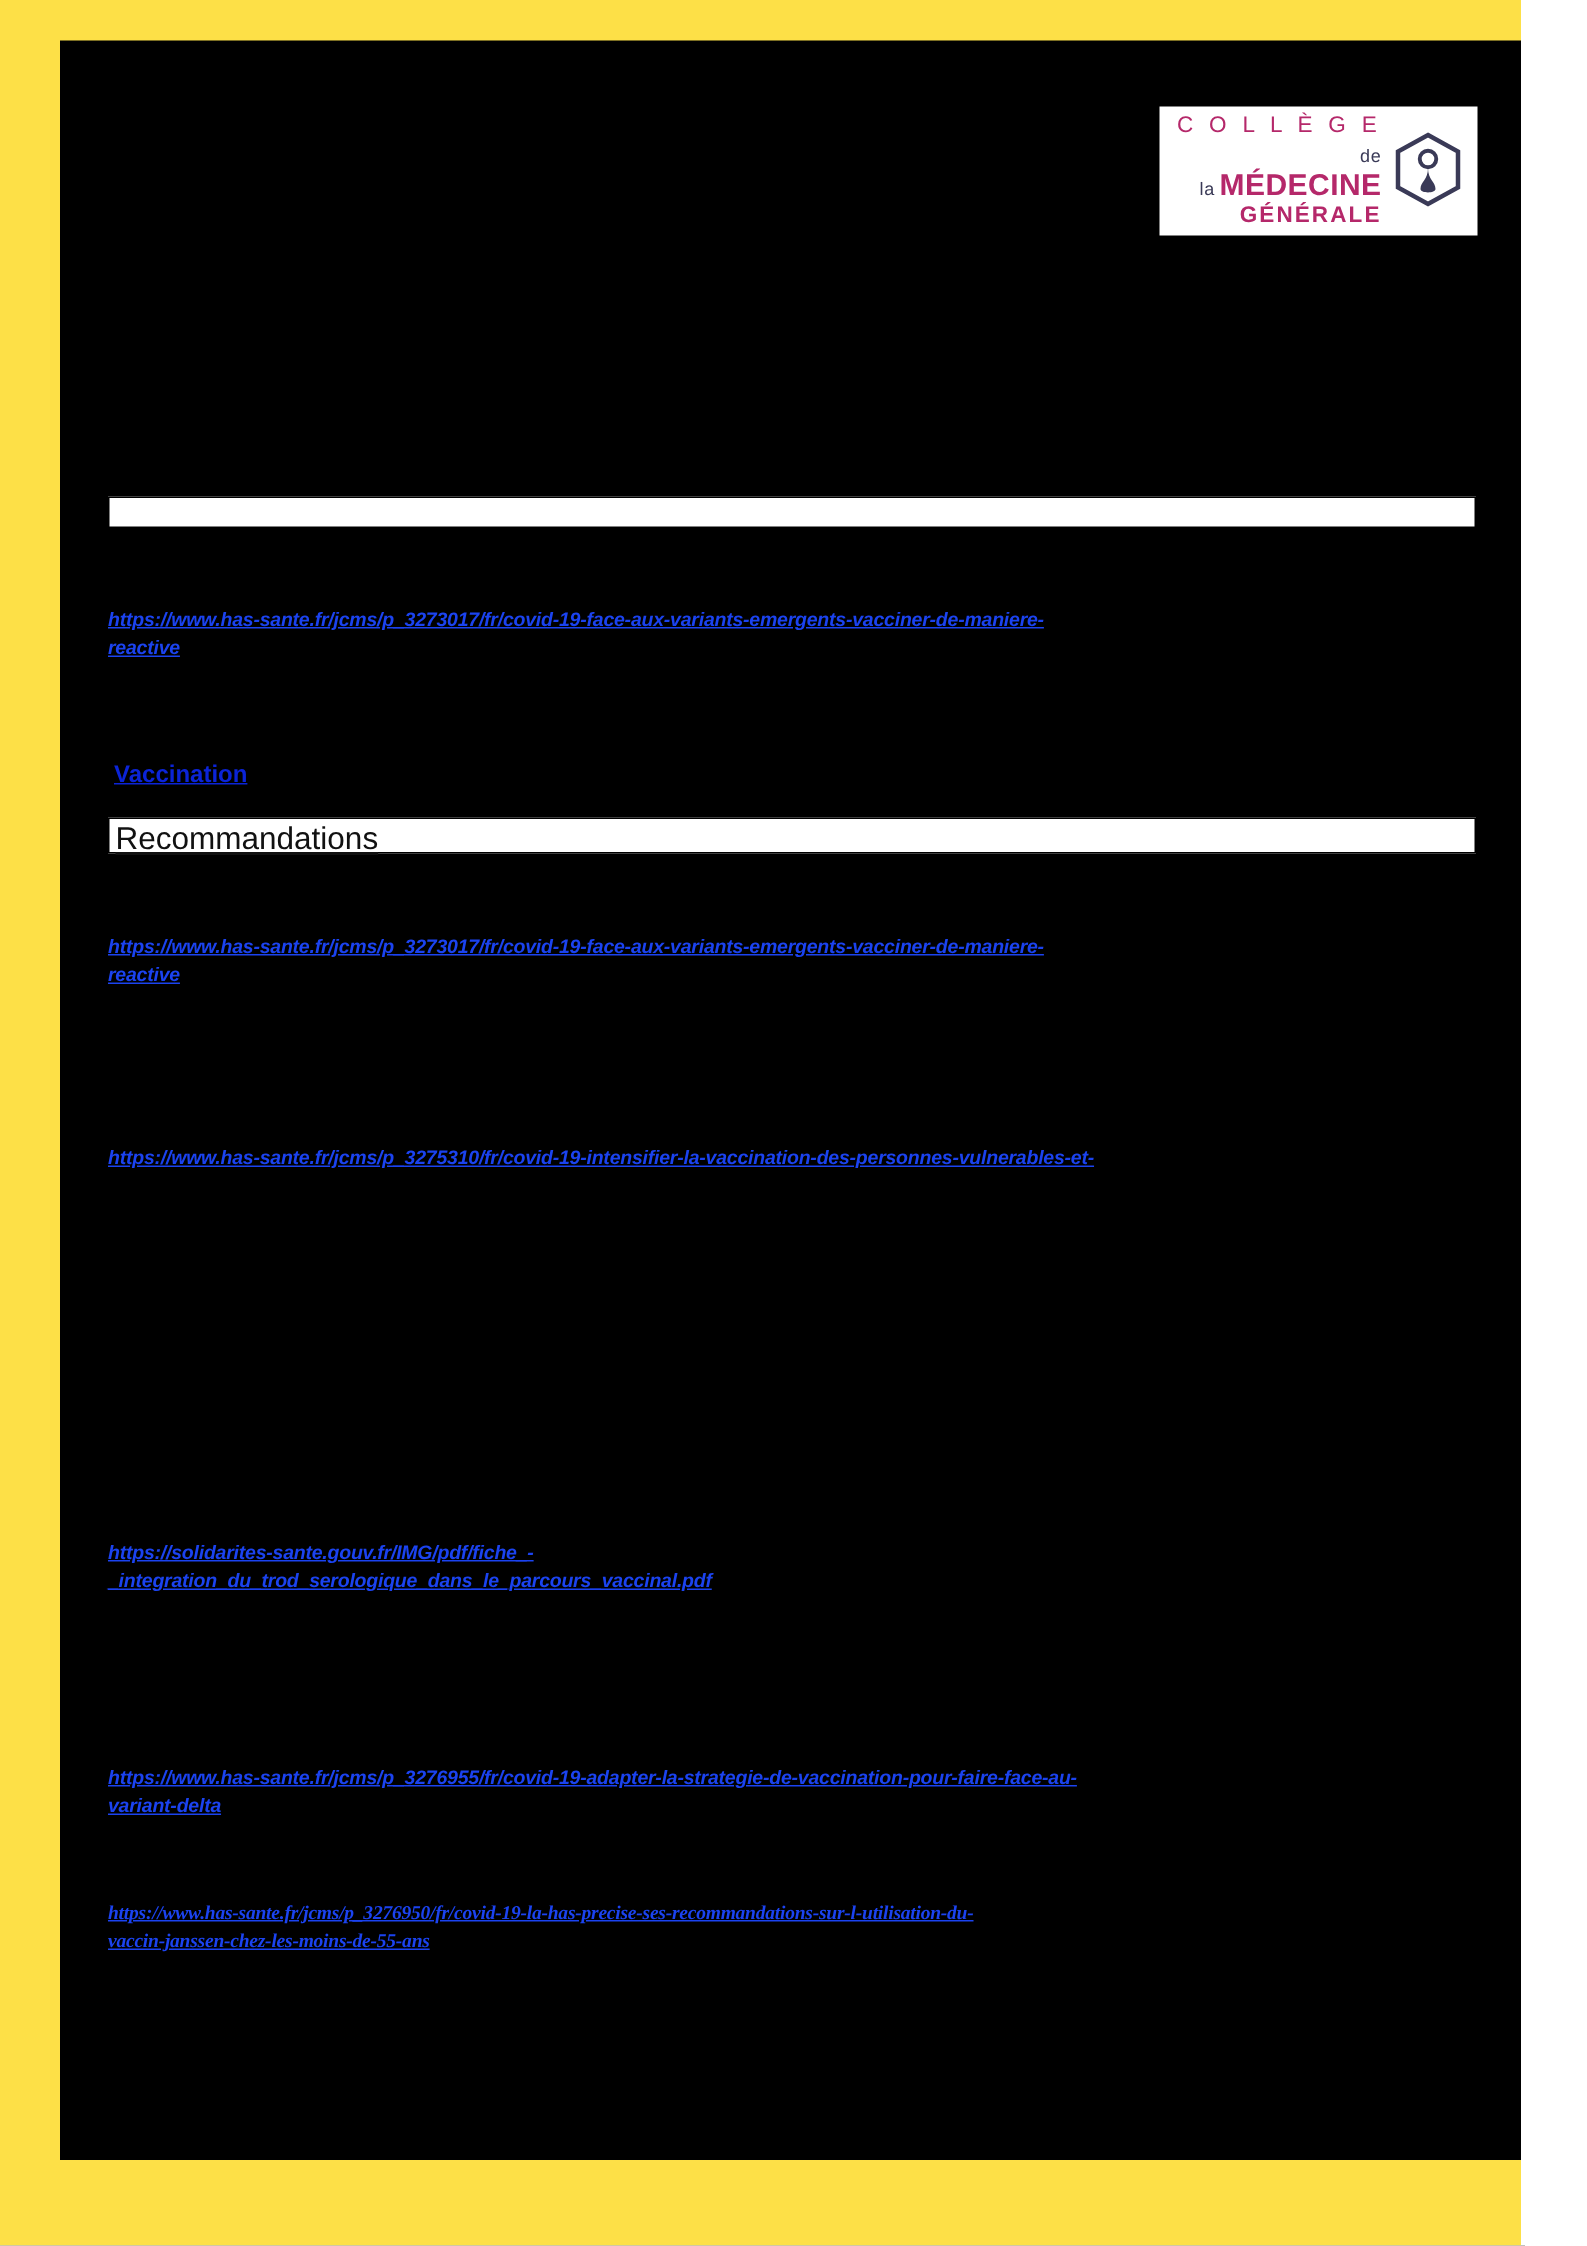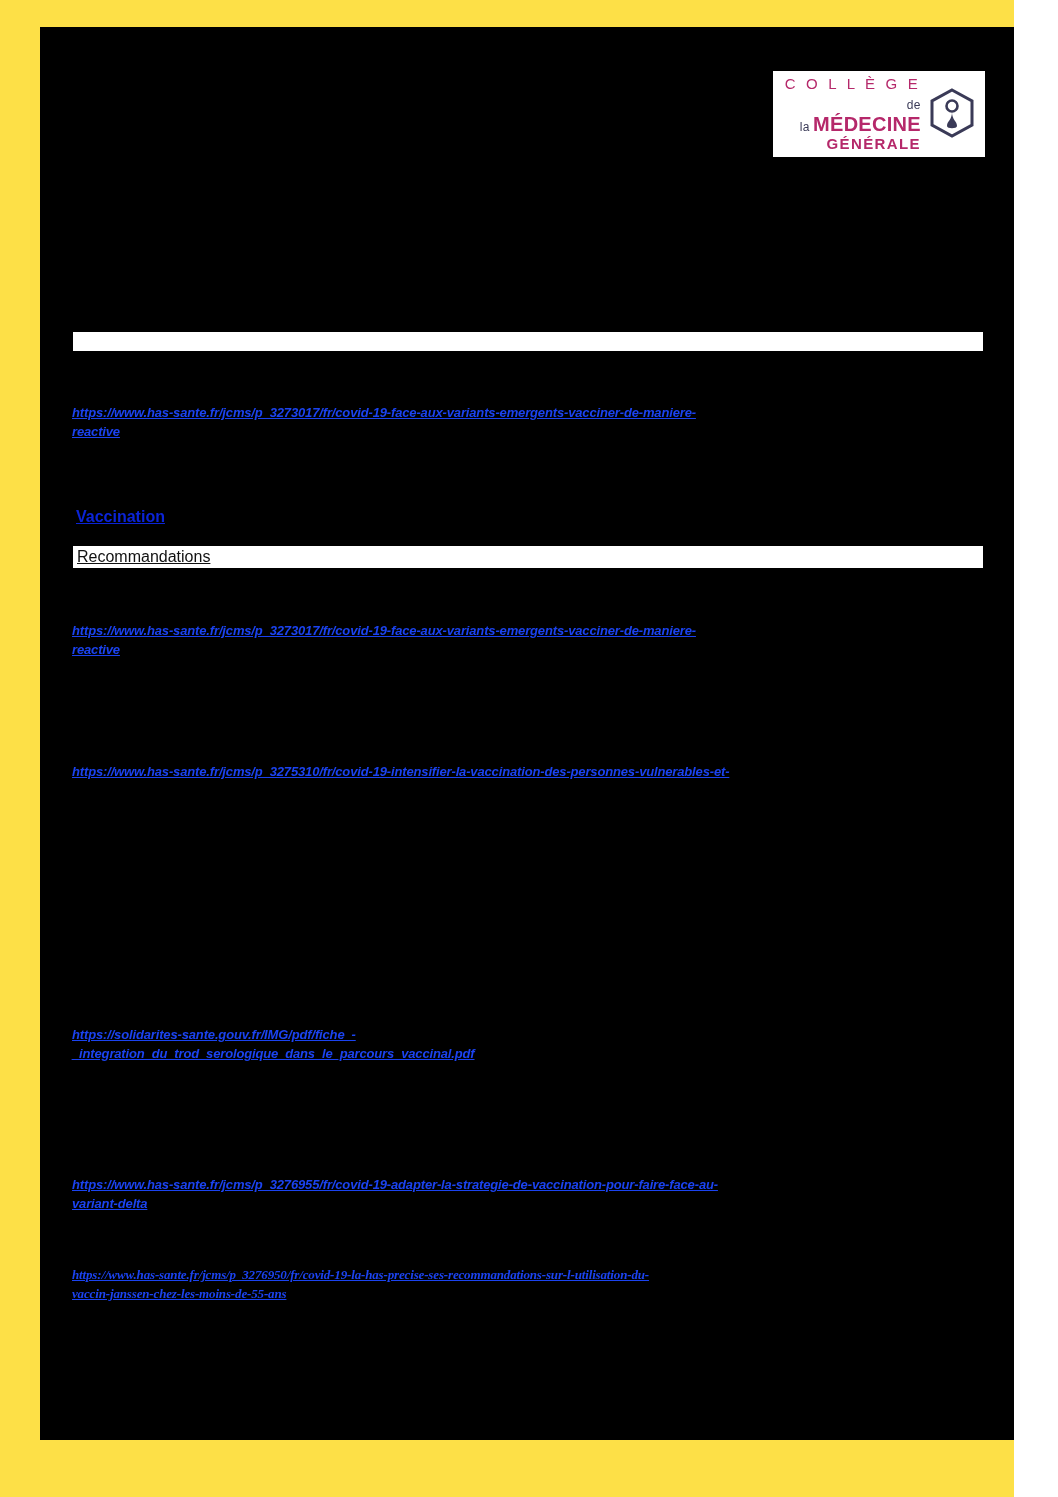--- a/index.html
+++ b/index.html
@@ -108,21 +108,21 @@
   }
   
   .strip {
     position: absolute;
     background: #ffffff;
     border: 1px solid #000000;
   }
   .strip-label {
     position: absolute;
     color: #111111;
-    font-size: 16px;
+    font-size: 21px;
     text-decoration: underline;
     white-space: nowrap;
     font-weight: 400;
   }
   .link {
     position: absolute;
     color: #1b43f0;
     font-size: 13px;
     font-style: italic;
     font-weight: 700;

